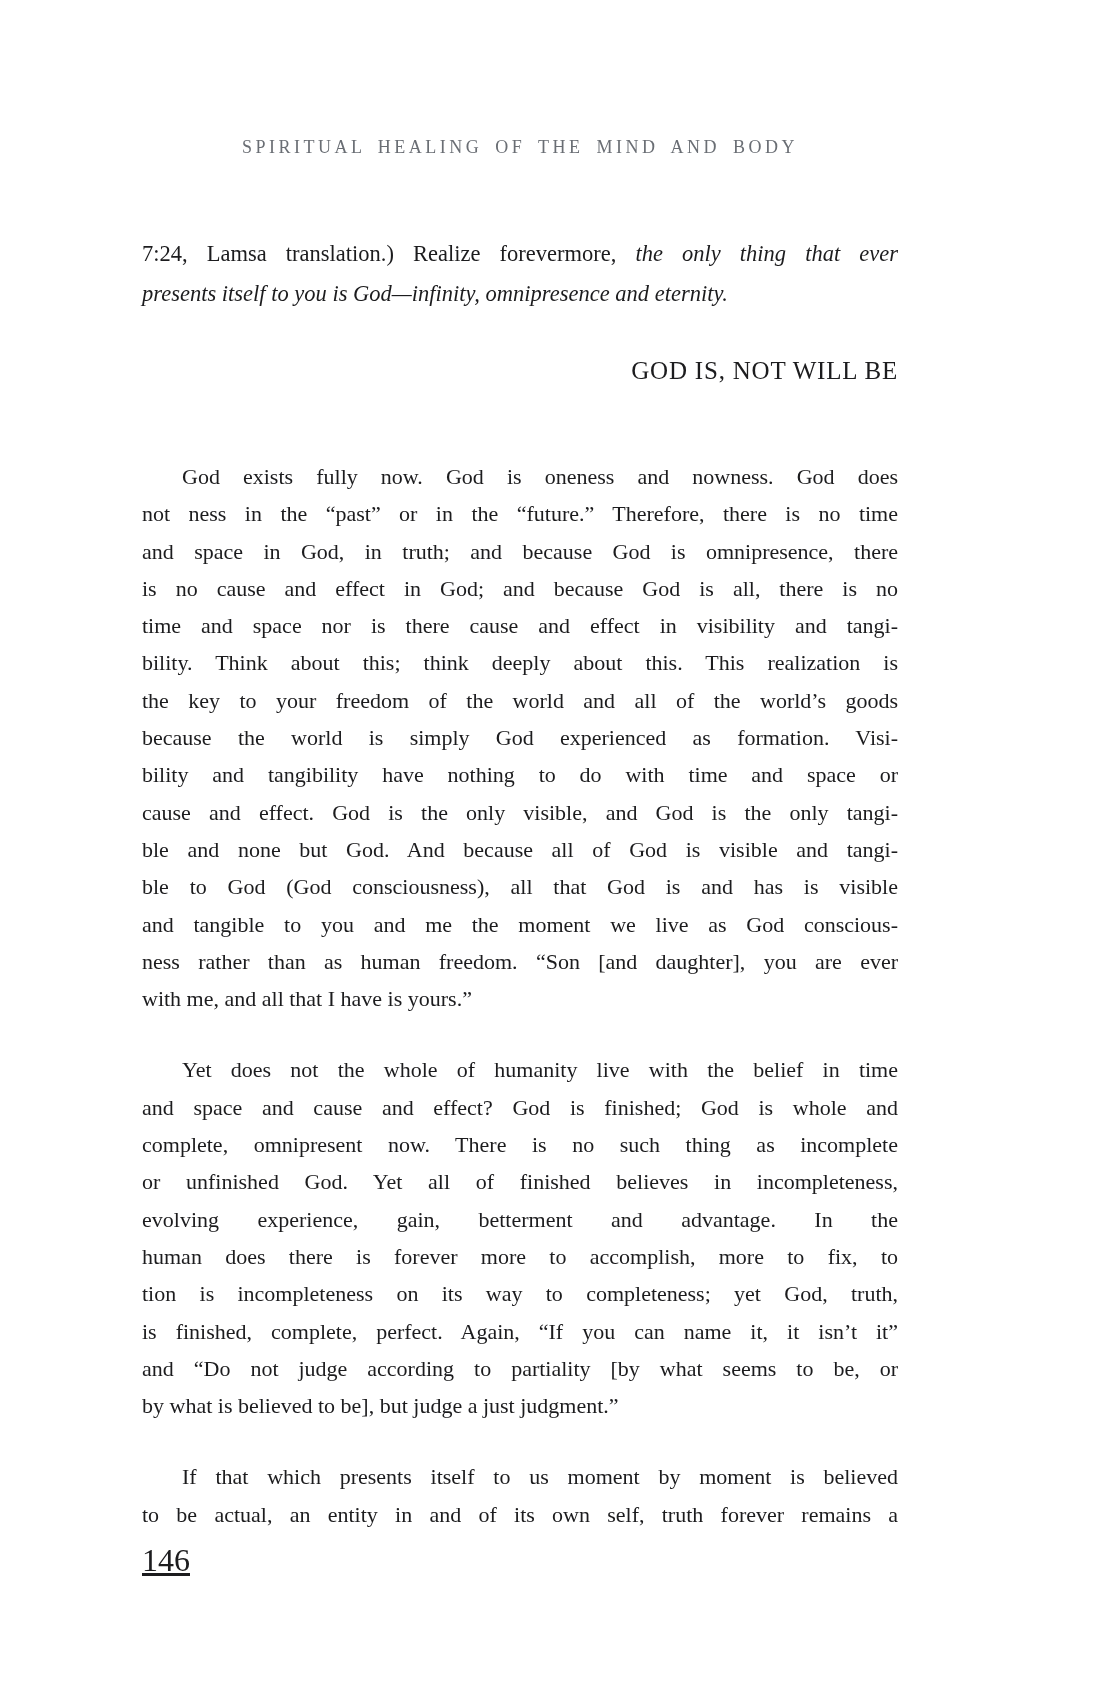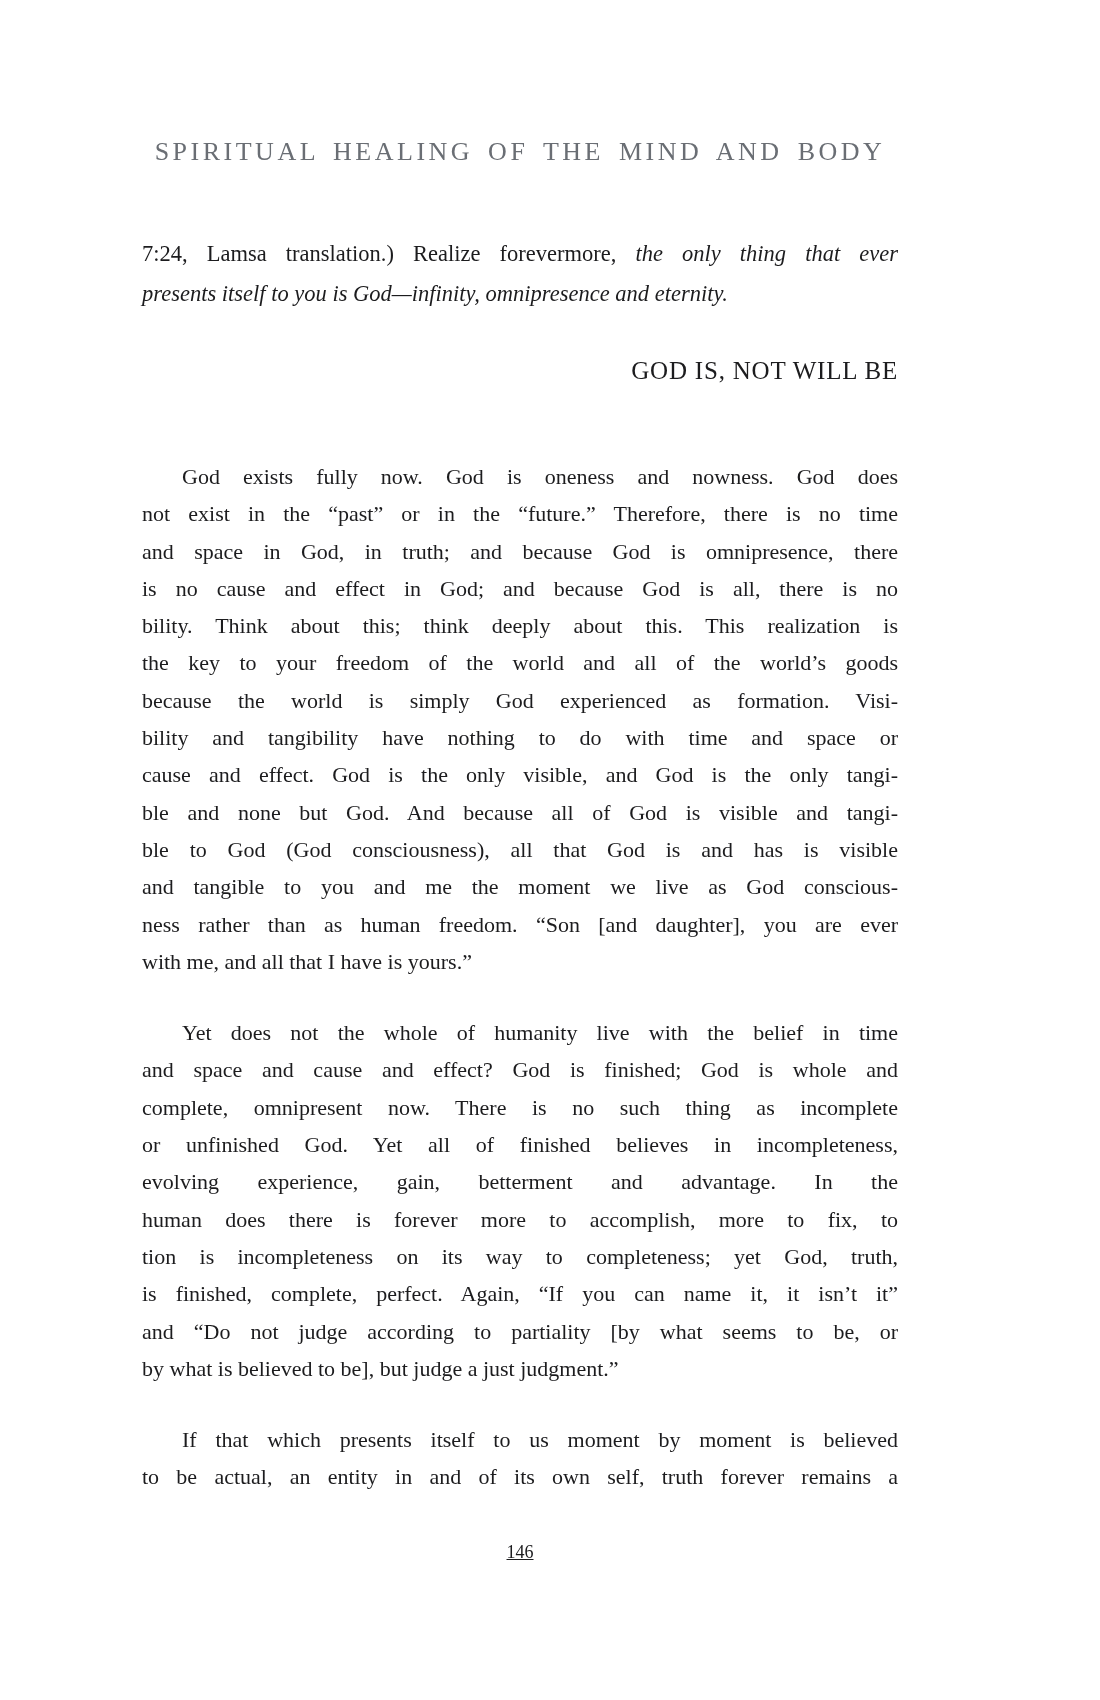--- a/index.html
+++ b/index.html
@@ -18,21 +18,21 @@
     top: 0;
     width: 756px;
     height: 1700px;
   }
   .running-head {
     position: absolute;
     top: 138px;
     left: 0;
     width: 100%;
     text-align: center;
-    font-size: 26px;
+    font-size: 18px;
     line-height: 1.1;
     letter-spacing: 3.5px;
     word-spacing: 5px;
     color: var(--head-color, #6a6e74);
     white-space: nowrap;
   }
   .intro {
     position: absolute;
     top: 234px;
     left: 0;
@@ -68,22 +68,21 @@
     text-align: justify;
     text-align-last: justify;
   }
   .line.indent { text-indent: 40px; margin-top: 34px; }
   .italic { font-style: italic; }
   .page-number {
     position: absolute;
     top: 1542px;
     left: 0;
     width: 100%;
-    text-align: center;
-    font-size: 18px;
+    font-size: 32px;
     color: var(--text-color, #1c1c1e);
     text-decoration: underline;
   }
 </style>
 </head>
 <body>
 
 <div class="page" style="--page-bg: #ffffff; --text-color: #1c1c1e; --head-color: #6a6e74;">
   <div class="column">
     <div class="running-head">SPIRITUAL HEALING OF THE MIND AND BODY</div>
@@ -91,23 +90,24 @@
     <div class="intro">
         <div class="line justify"><span>7:24, Lamsa translation.) Realize forevermore, </span><span class="italic">the only thing that ever</span></div>
         <div class="line"><span class="italic">presents itself to you is God—infinity, omnipresence and eternity.</span></div>
       </div>
 
     <h2 class="section-heading">GOD IS, NOT WILL BE</h2>
 
     <div class="body-text">
         <div class="paragraph">
           <div class="line justify indent"><span>God exists fully now. God is oneness and nowness. God does</span></div>
-          <div class="line justify"><span>not exist in the “past” or in the “future.” Therefore, there is no time</span></div>
+          <div class="line justify"><span>not ness in the “past” or in the “future.” Therefore, there is no time</span></div>
           <div class="line justify"><span>and space in God, in truth; and because God is omnipresence, there</span></div>
           <div class="line justify"><span>is no cause and effect in God; and because God is all, there is no</span></div>
+          <div class="line justify"><span>time and space nor is there cause and effect in visibility and tangi-</span></div>
           <div class="line justify"><span>bility. Think about this; think deeply about this. This realization is</span></div>
           <div class="line justify"><span>the key to your freedom of the world and all of the world’s goods</span></div>
           <div class="line justify"><span>because the world is simply God experienced as formation. Visi-</span></div>
           <div class="line justify"><span>bility and tangibility have nothing to do with time and space or</span></div>
           <div class="line justify"><span>cause and effect. God is the only visible, and God is the only tangi-</span></div>
           <div class="line justify"><span>ble and none but God. And because all of God is visible and tangi-</span></div>
           <div class="line justify"><span>ble to God (God consciousness), all that God is and has is visible</span></div>
           <div class="line justify"><span>and tangible to you and me the moment we live as God conscious-</span></div>
           <div class="line justify"><span>ness rather than as human freedom. “Son [and daughter], you are ever</span></div>
           <div class="line"><span>with me, and all that I have is yours.”</span></div>

